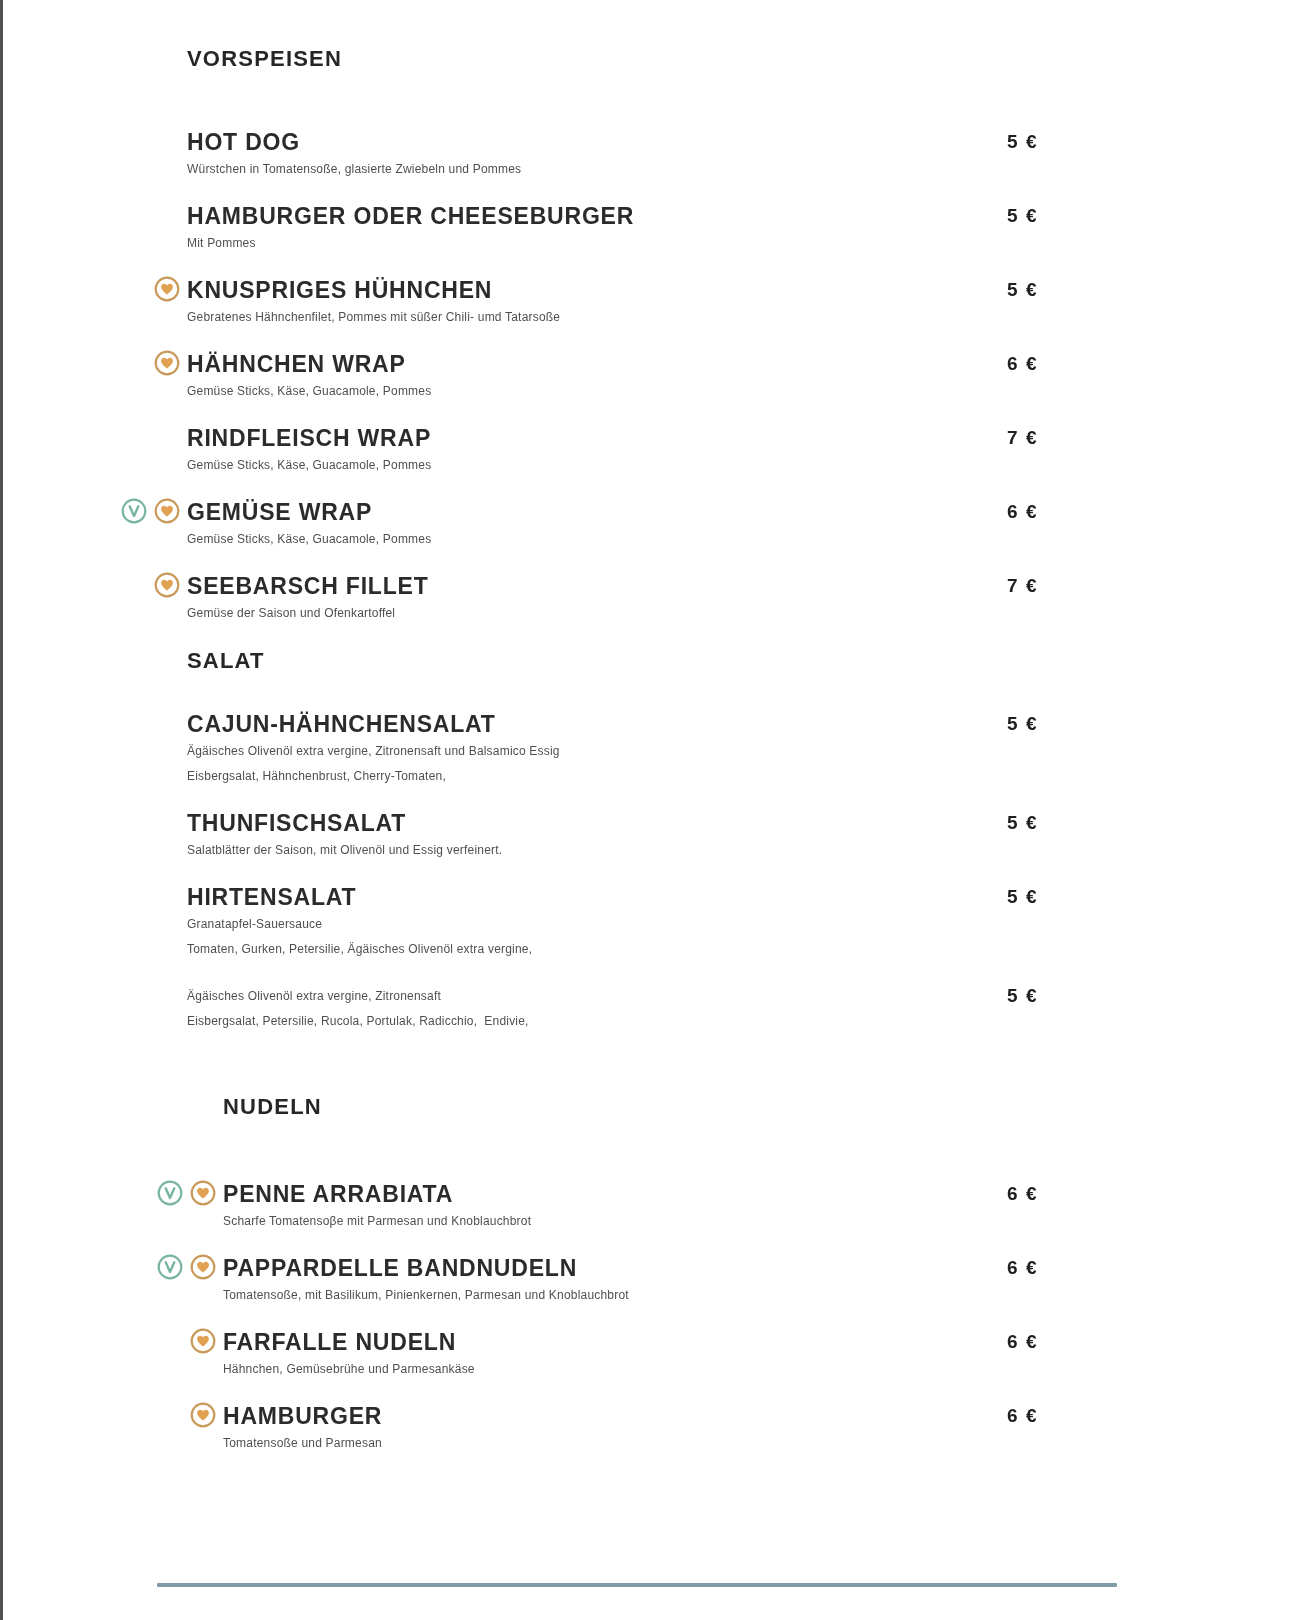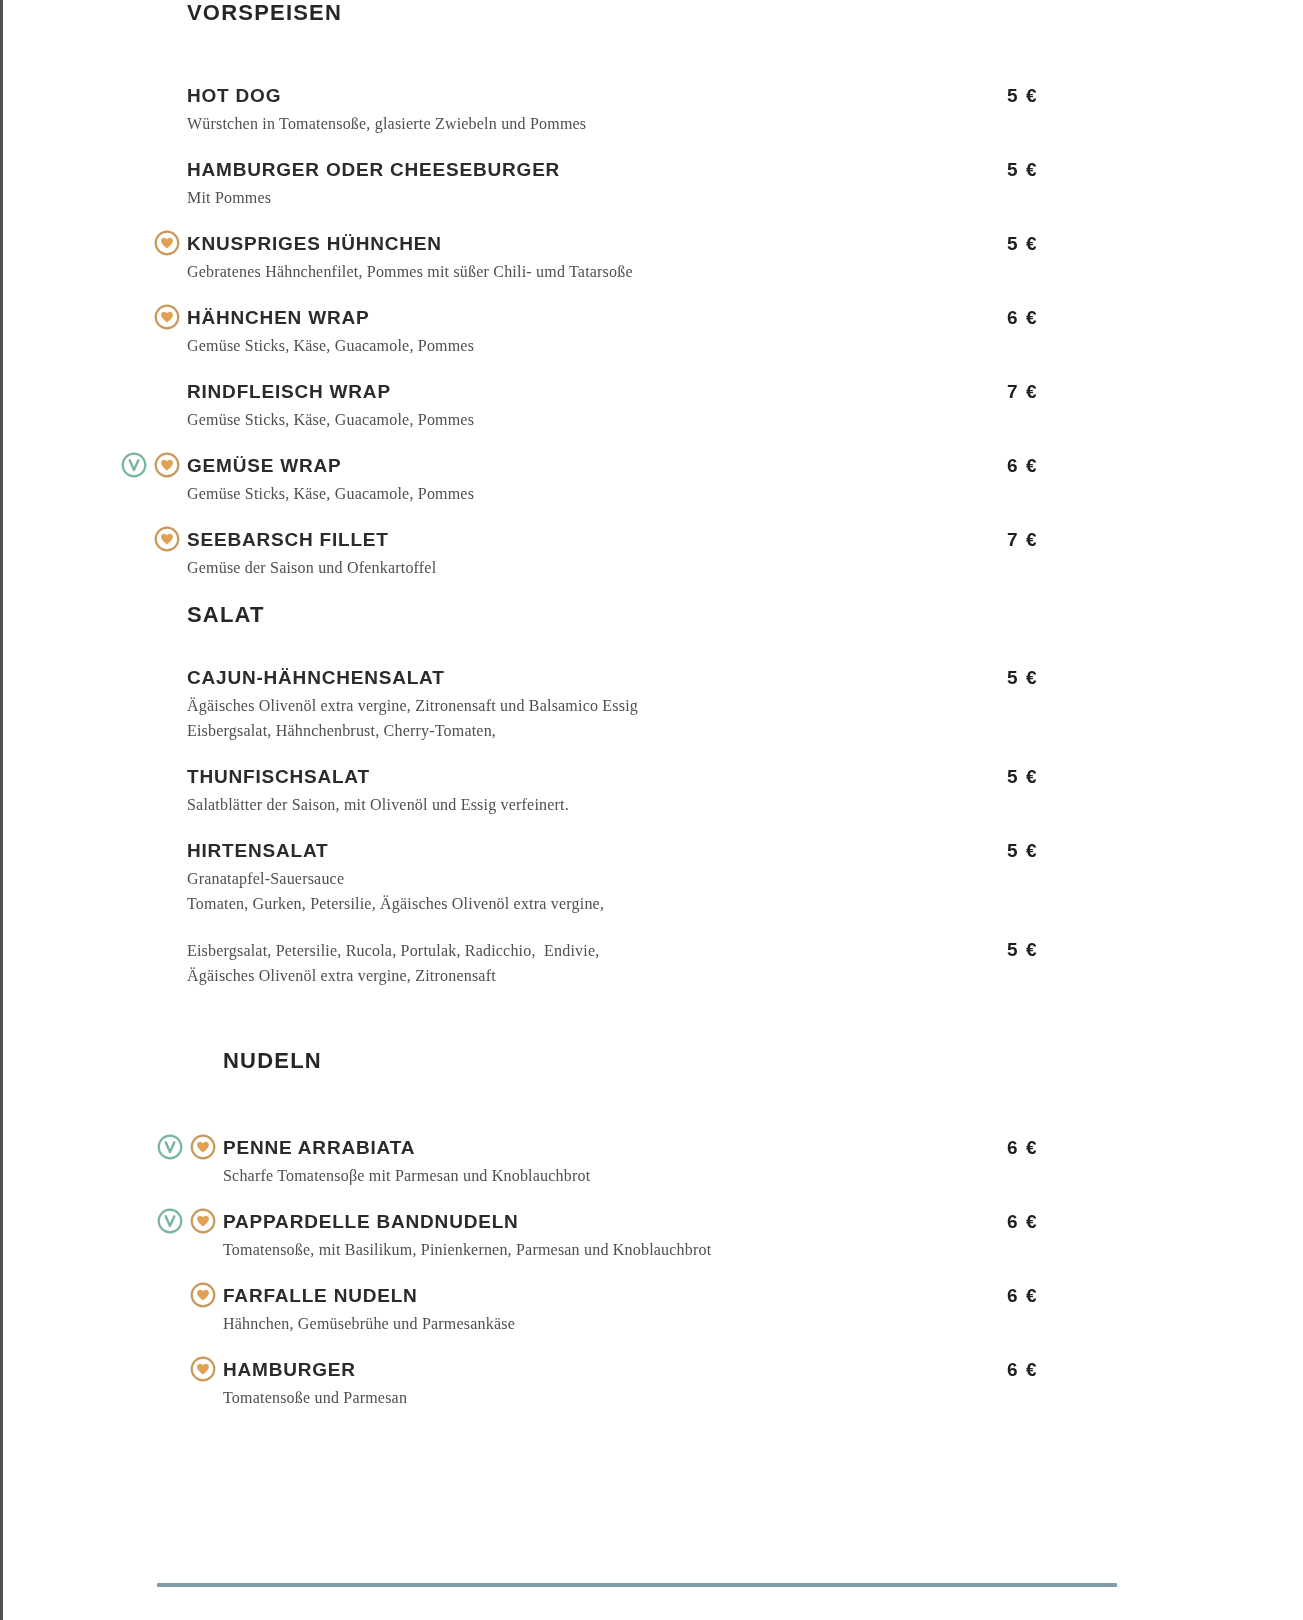--- a/index.html
+++ b/index.html
@@ -7,20 +7,21 @@
     padding: 0;
     background: #ffffff;
     font-family: "Liberation Sans", sans-serif;
   }
   .page {
     position: relative;
     width: 1286px;
     height: 1620px;
     background: #ffffff;
     box-sizing: border-box;
+    padding-top: 46px;
     overflow: hidden;
   }
   .left-edge {
     position: absolute;
     left: 0;
     top: 0;
     width: 3px;
     height: 100%;
     background: #515151;
   }
@@ -40,34 +41,33 @@
 
   .menu-item {
     position: relative;
     display: flex;
     align-items: flex-start;
     padding: 0 248px 0 187px;
     margin-bottom: 22px;
   }
   .item-main { min-width: 0; }
   .item-name {
-    font-size: 19px;
+    font-size: 23px;
     line-height: 24px;
     font-weight: bold;
     letter-spacing: 0.8px;
     color: #2b2b2b;
     margin-bottom: 3px;
   }
   .desc-line {
-    font-size: 16px;
+    font-size: 12px;
     line-height: 25px;
     letter-spacing: 0.2px;
     color: #4f4f4f;
     white-space: pre-wrap;
-    font-family: Liberation Serif, serif;
   }
   .item-price {
     margin-left: auto;
     font-size: 19px;
     line-height: 24px;
     font-weight: bold;
     letter-spacing: 1.5px;
     color: #1f1f1f;
     white-space: nowrap;
     flex-shrink: 0;
@@ -251,22 +251,22 @@
                 <div class="desc-line">Tomaten, Gurken, Petersilie, Ägäisches Olivenöl extra vergine,</div>
               </div>
     </div>
     <div class="item-price">5 €</div>
   </div>
 
   <div class="menu-item">
     <span class="item-badges"></span>
     <div class="item-main">
       <div>
+                <div class="desc-line">Ägäisches Olivenöl extra vergine, Zitronensaft</div>
                 <div class="desc-line">Eisbergsalat, Petersilie, Rucola, Portulak, Radicchio,  Endivie,</div>
-                <div class="desc-line">Ägäisches Olivenöl extra vergine, Zitronensaft</div>
               </div>
     </div>
     <div class="item-price">5 €</div>
   </div>
 </div>
   </section>
 
   <section class="section">
     <h2 class="section-title">NUDELN</h2>
     <div>

